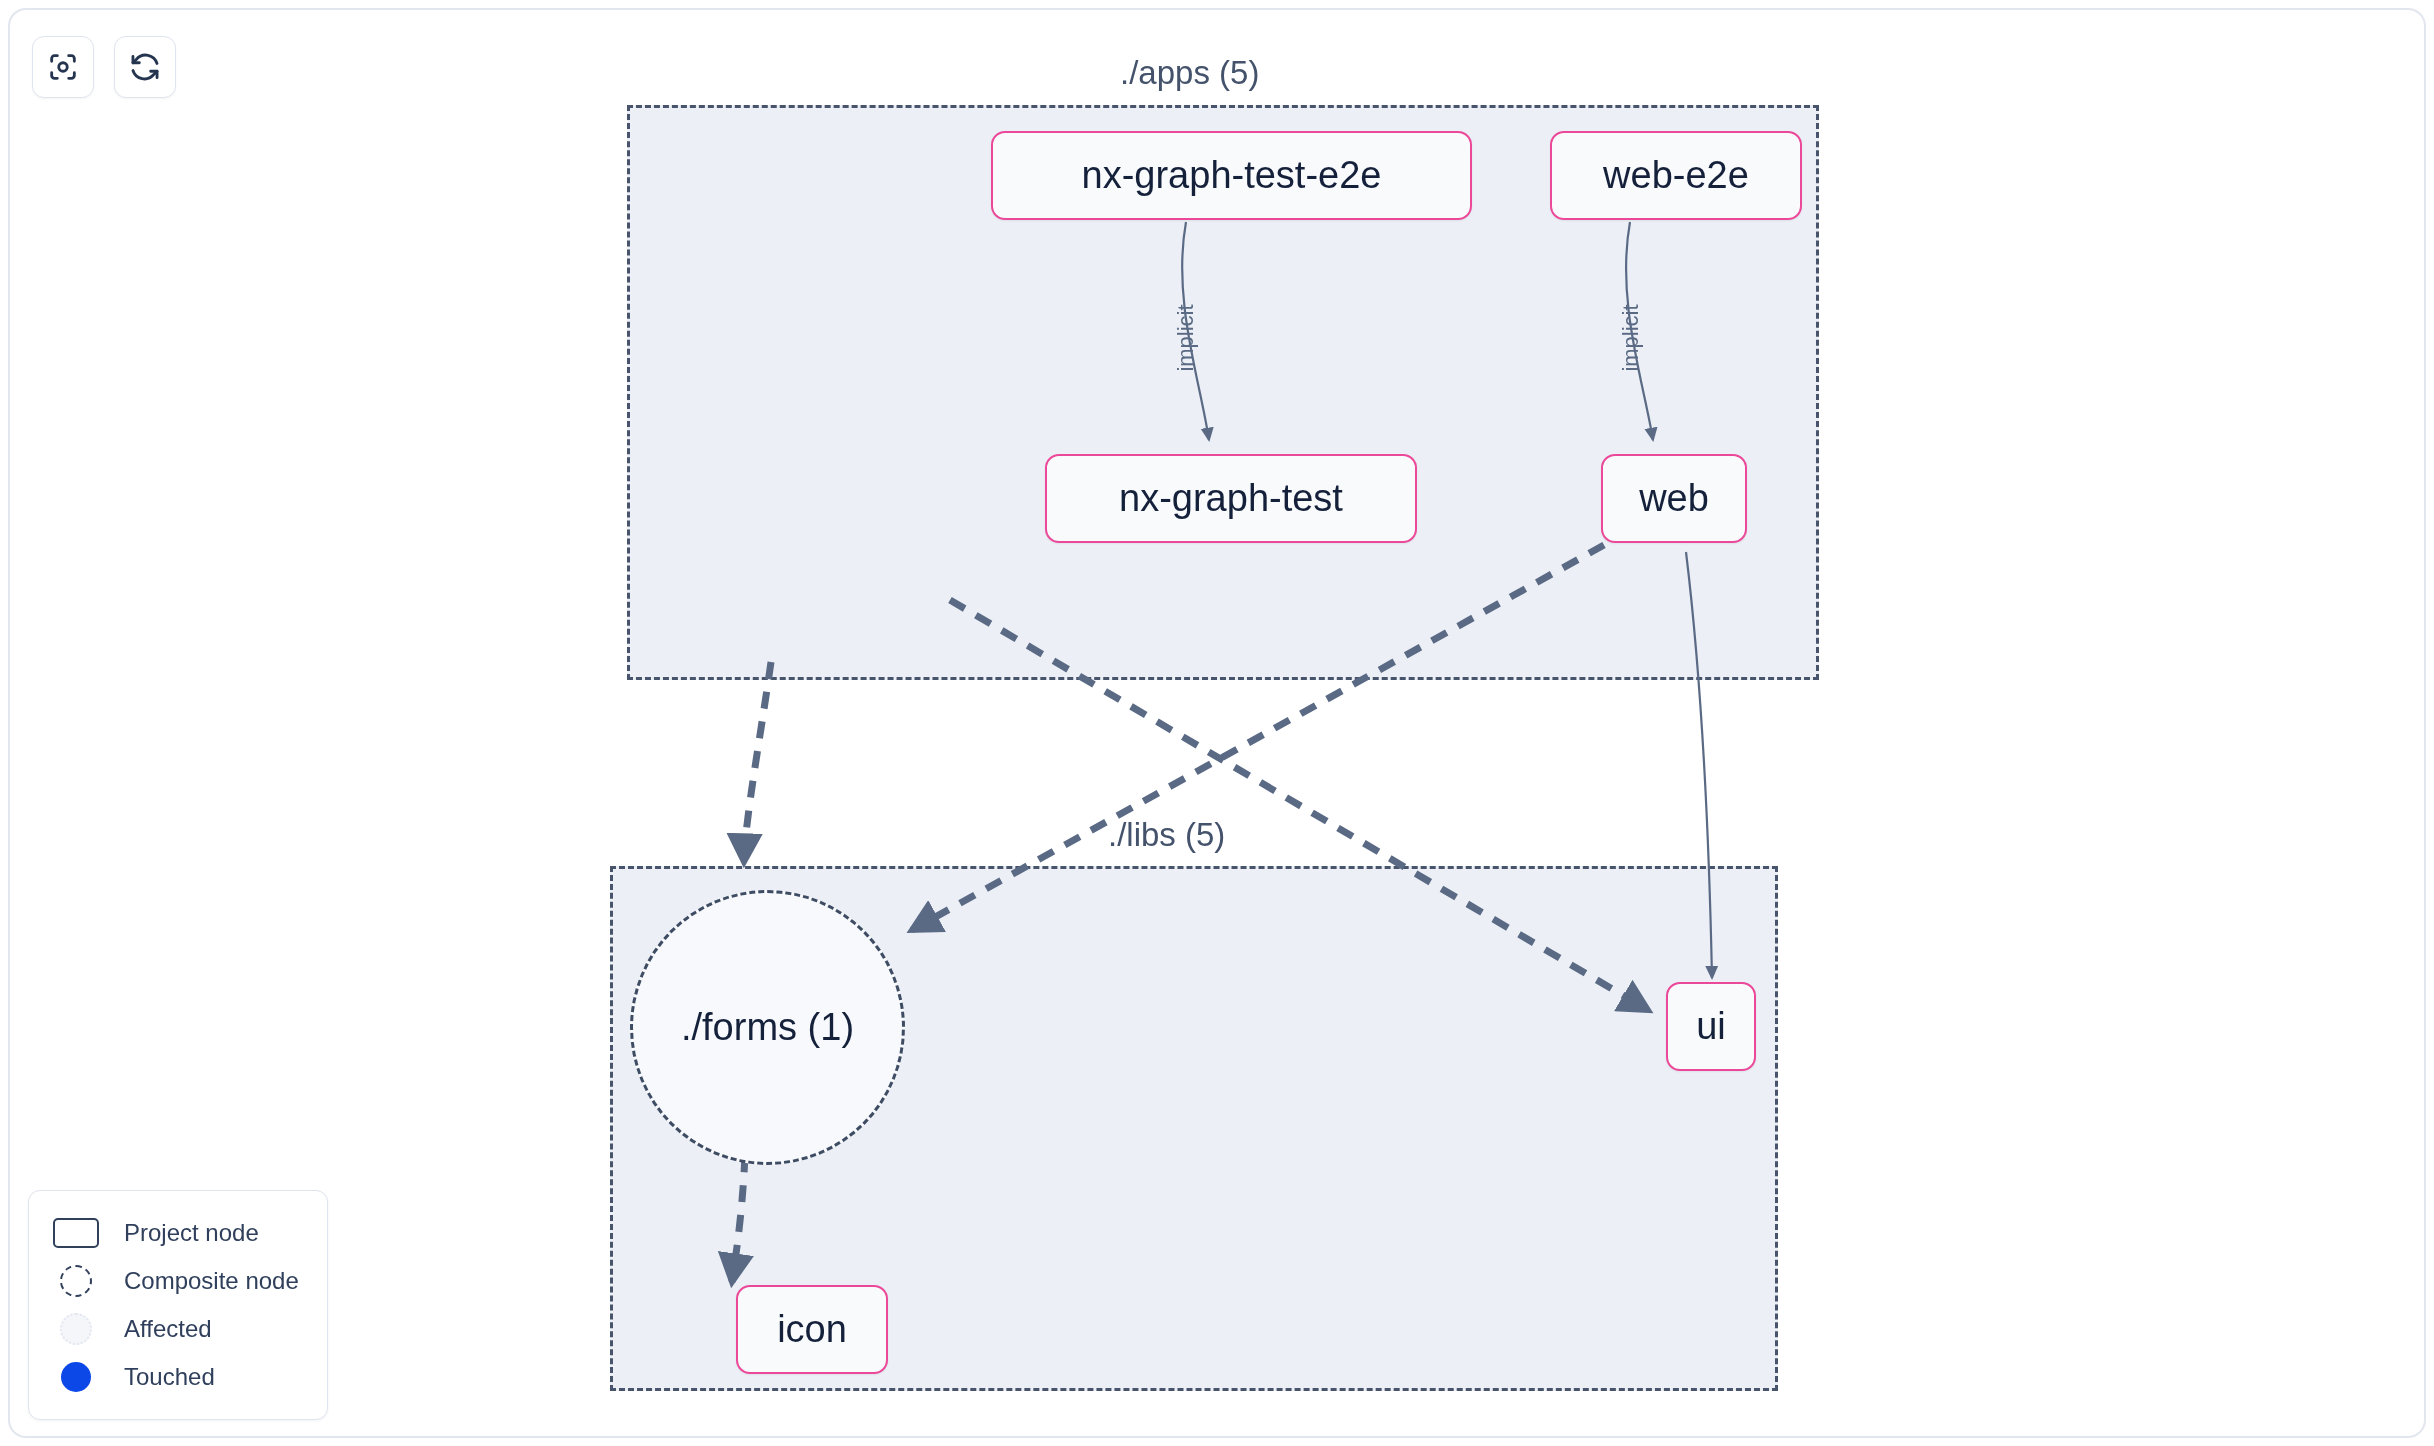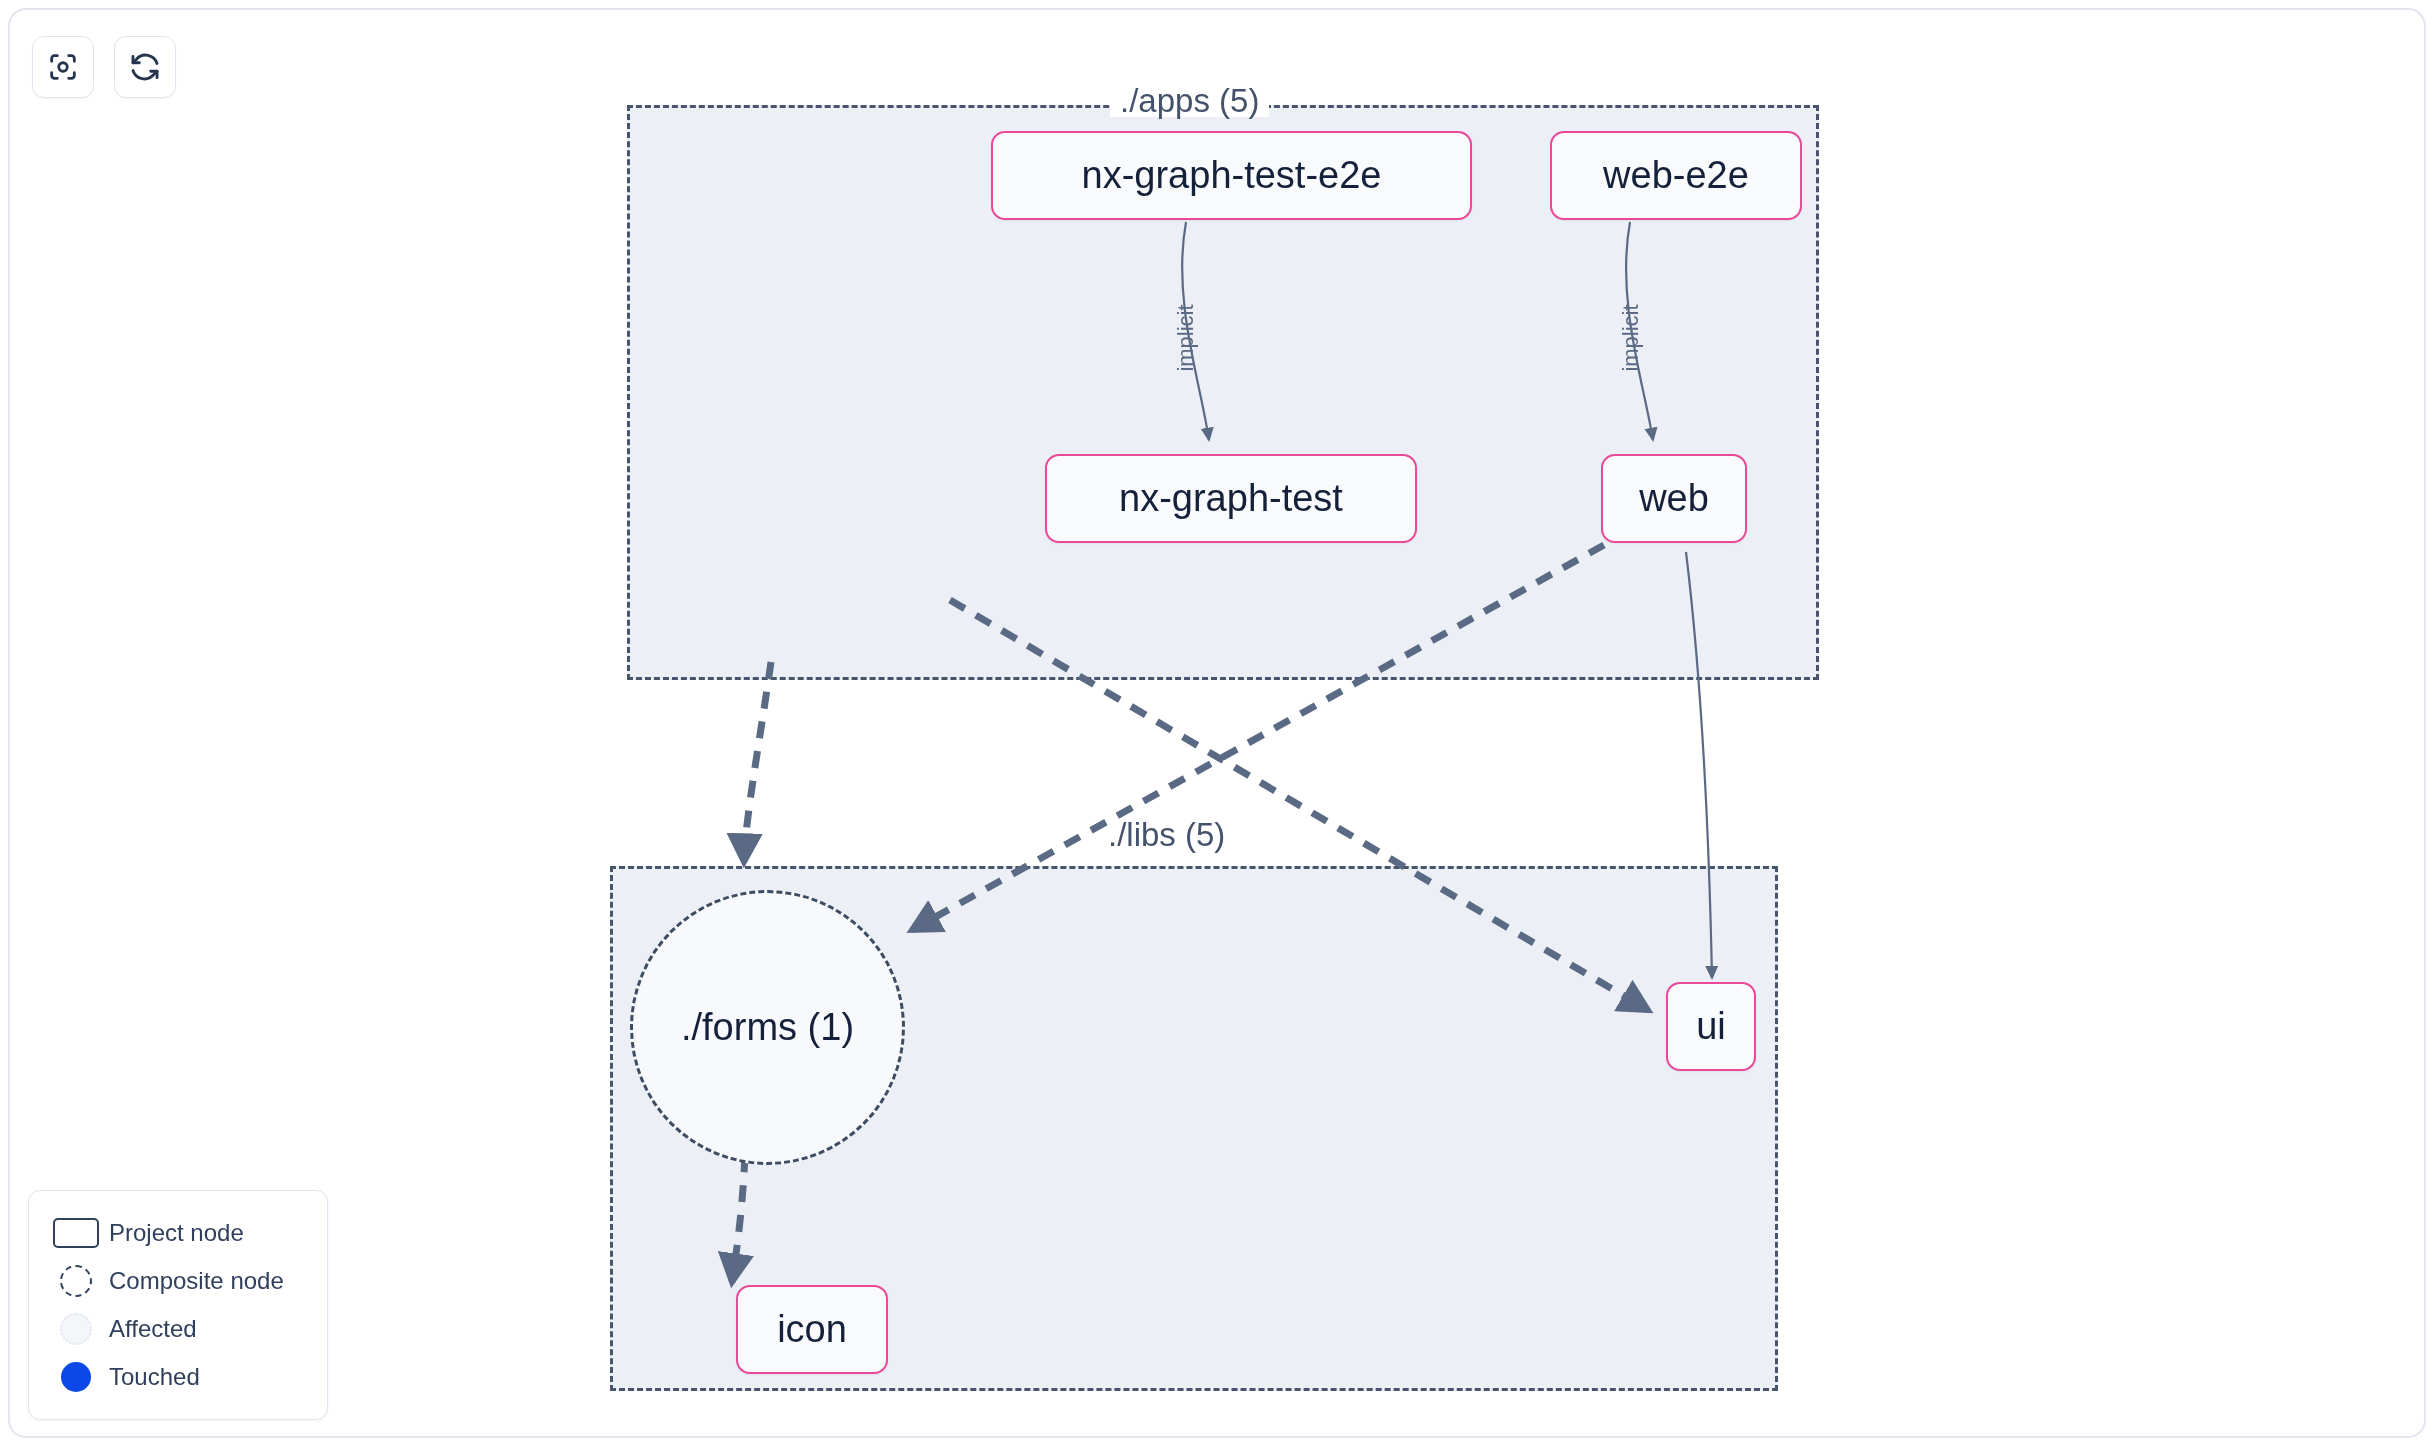--- a/index.html
+++ b/index.html
@@ -125,21 +125,21 @@
     border-radius: 12px;
     background: #ffffff;
     padding: 18px 20px 18px 22px;
     z-index: 50;
     box-shadow: 0 1px 3px rgba(30,41,59,0.05);
   }
   .legend-row {
     display: flex;
     align-items: center;
     height: 48px;
-    gap: 8px;
+    gap: 23px;
   }
   .legend-text {
     font-size: 24px;
     color: #30405c;
     white-space: nowrap;
   }
   .swatch { width: 50px; display:flex; align-items:center; justify-content:center; }
   .sw-rect {
     width: 46px; height: 30px;
     border: 2.5px solid #31415c;
@@ -190,21 +190,21 @@
           <path d="M3.5 14.5A8.5 8.5 0 0 0 18 17.5L20.5 15"></path>
           <path d="M20.5 19.5V15H16"></path>
         </svg>
       </span>
     </div>
   </div>
 
   <div class="canvas">
 
     <div class="group-box" style="left:627px; top:105px; width:1192px; height:575px;"></div>
-    <div class="group-label" style="left:1110px; top:56px;margin-top:28px;">./apps (5)</div>
+    <div class="group-label" style="left:1110px; top:56px;">./apps (5)</div>
 
     <div class="group-box" style="left:610px; top:866px; width:1168px; height:525px;"></div>
     <div class="group-label" style="left:1098px; top:818px;">./libs (5)</div>
 
     <svg class="edge-layer" viewBox="0 0 2434 1446" width="2434" height="1446">
       <defs>
         <marker id="ah" markerWidth="7" markerHeight="7" refX="5.6" refY="3" orient="auto">
           <path d="M0,0 L6.5,3 L0,6 z" fill="#5a6a85"></path>
         </marker>
         <marker id="ahd" markerWidth="5.2" markerHeight="5.2" refX="4.1" refY="2.6" orient="auto">

